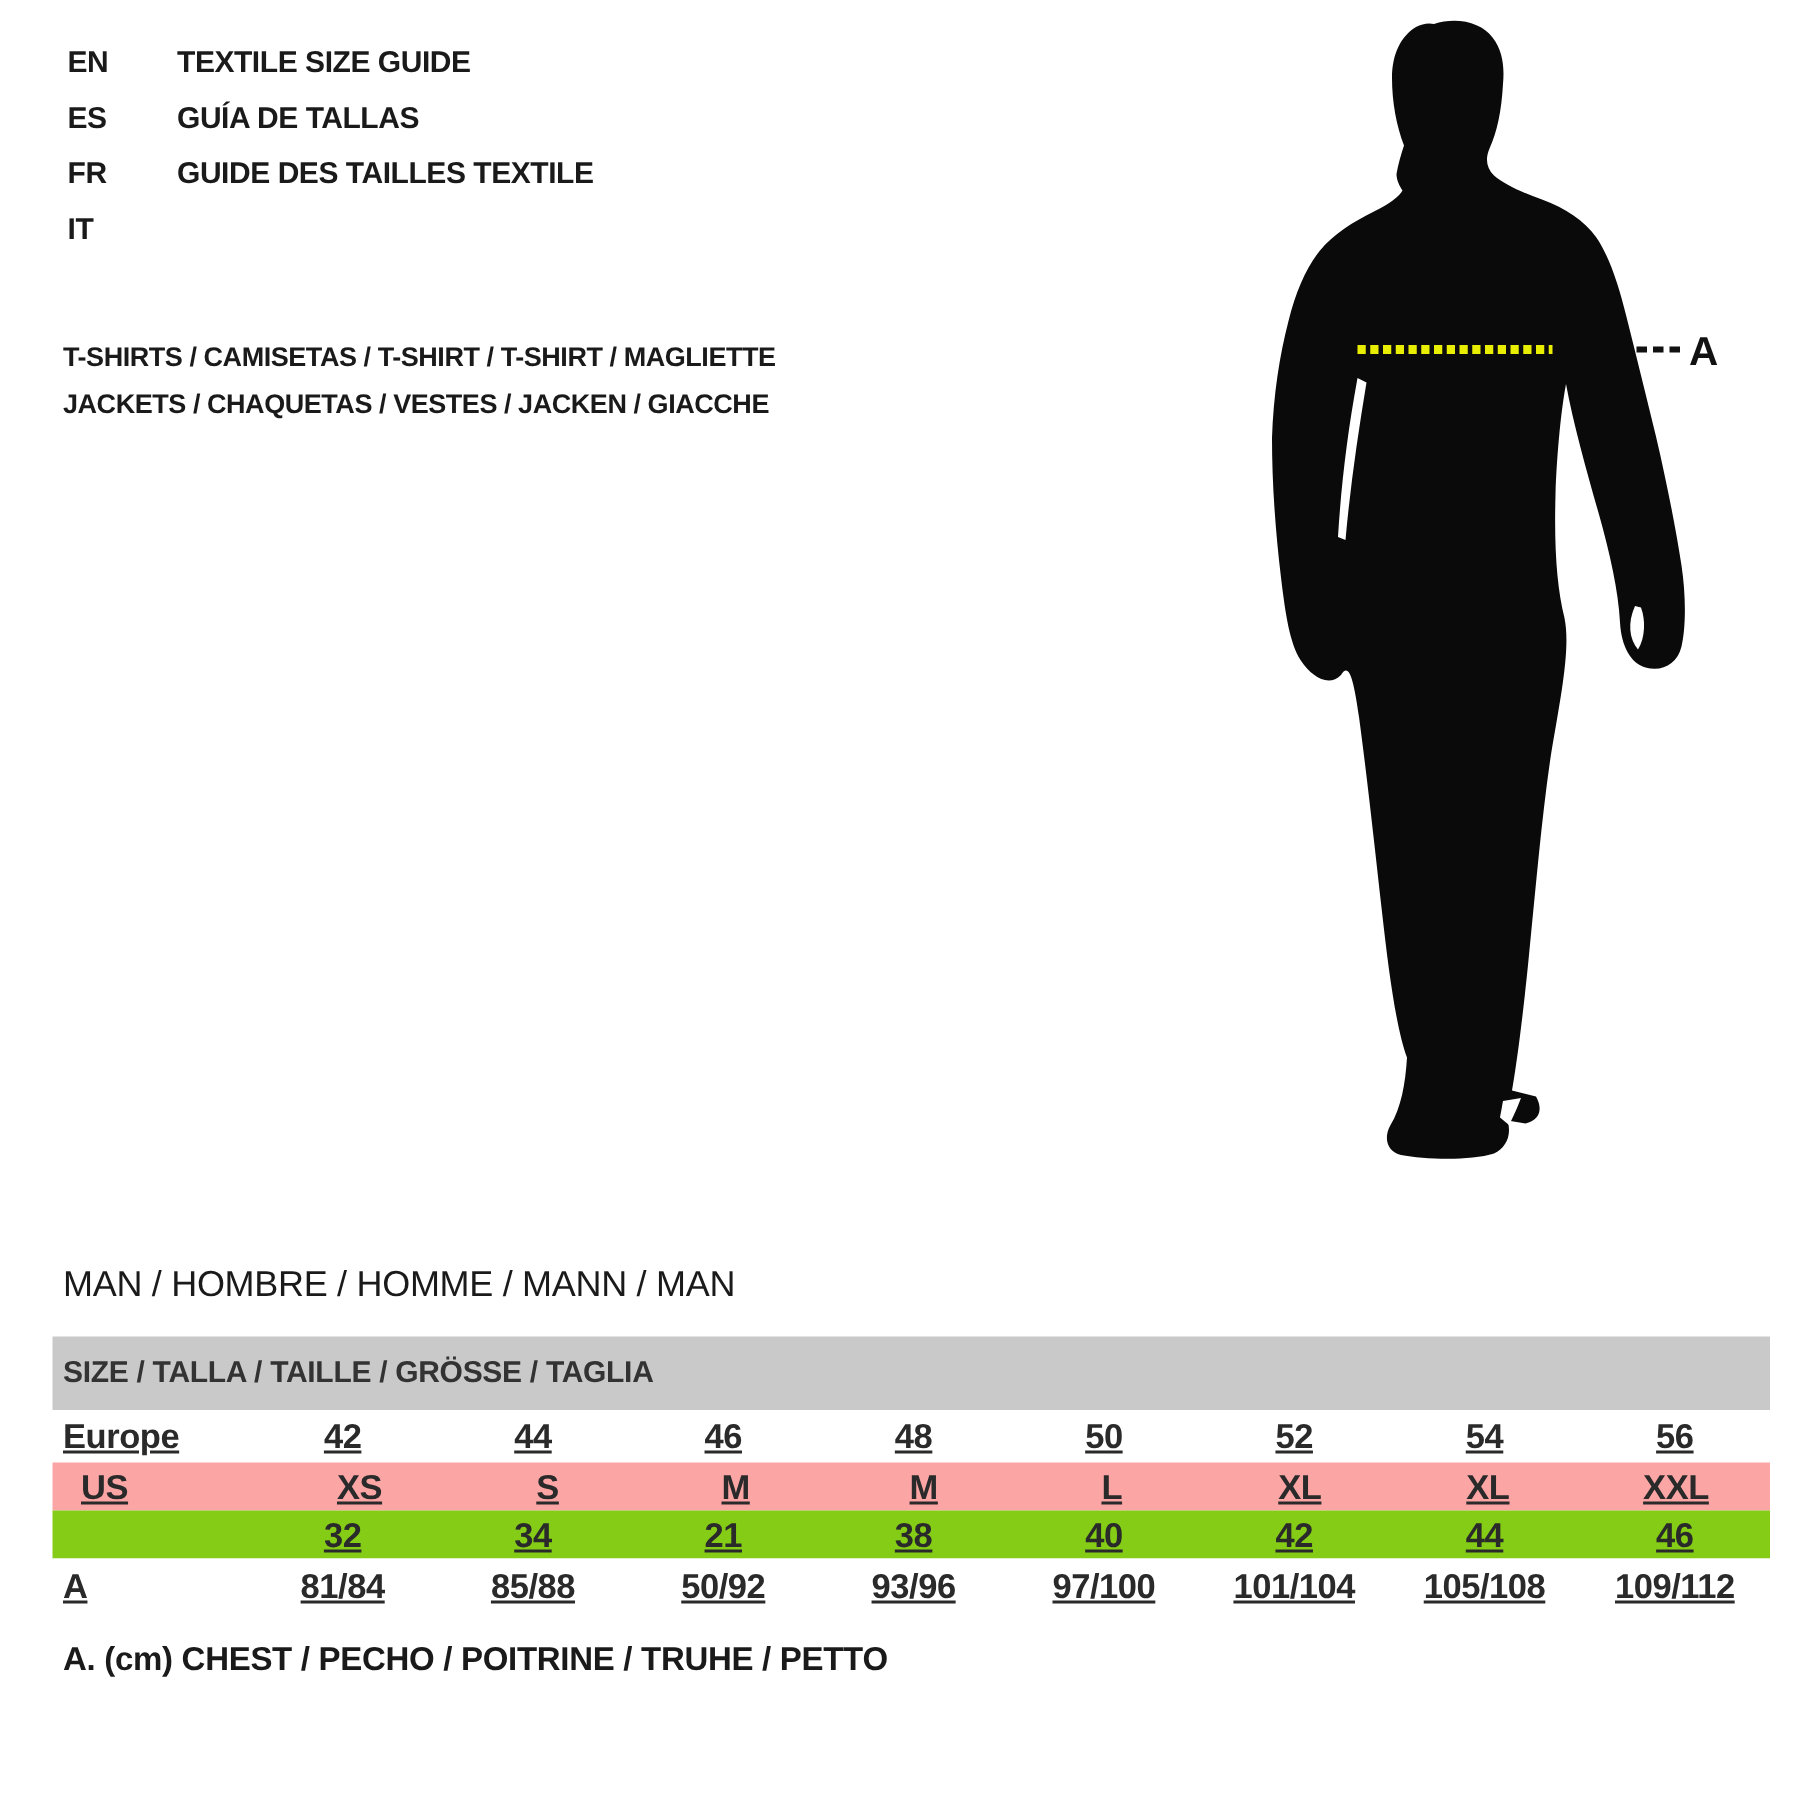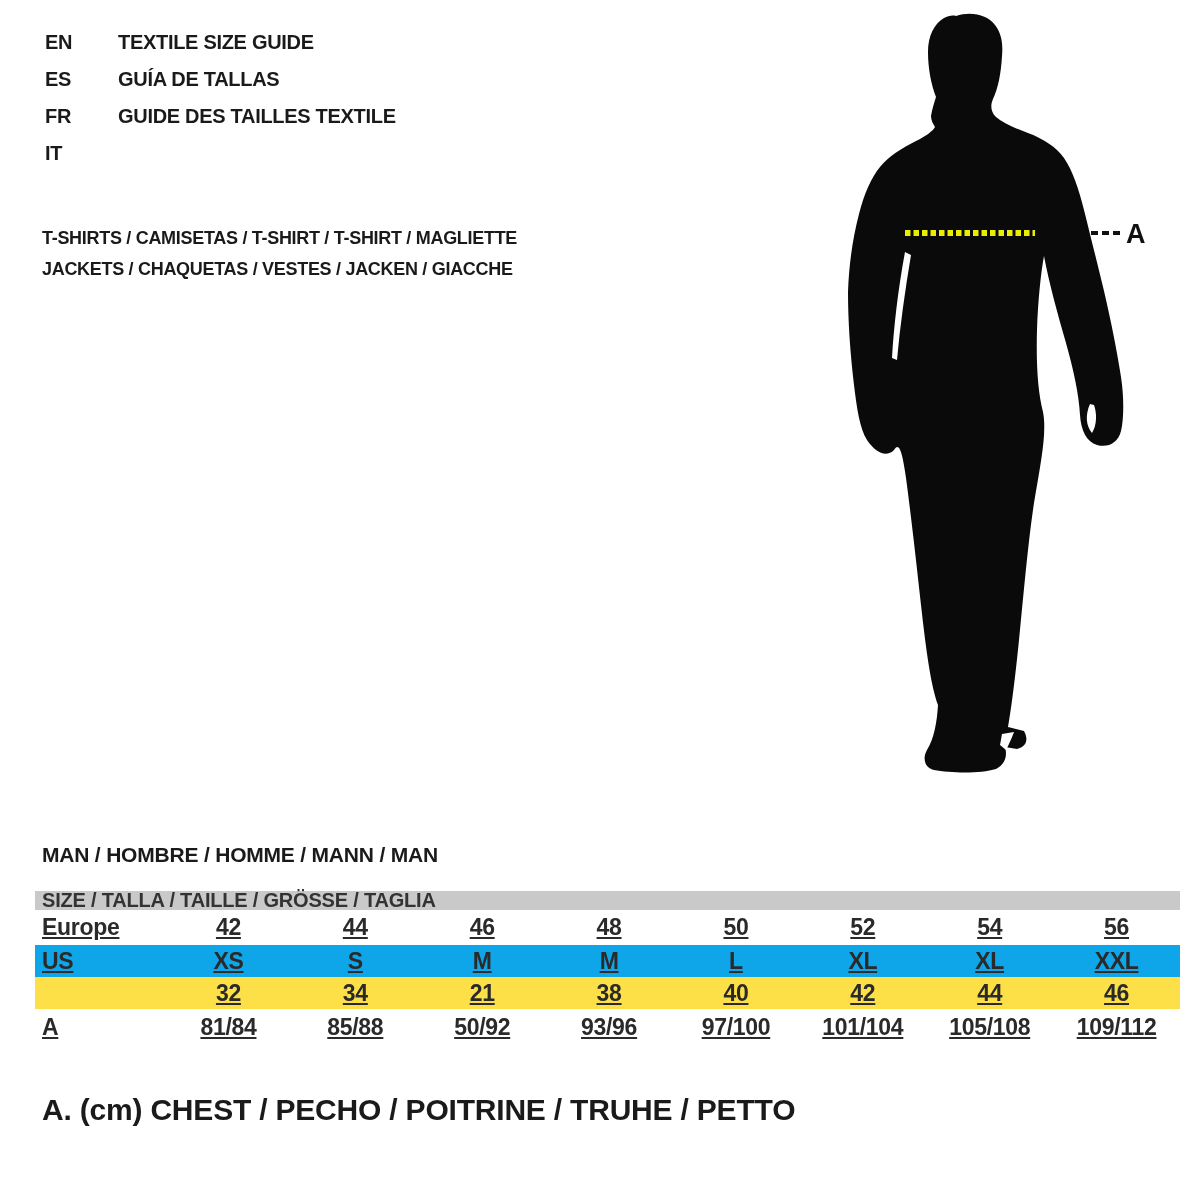--- a/index.html
+++ b/index.html
@@ -19,44 +19,44 @@
 
   
   #categories{left:42px;top:223px;}
   .cat-line{height:31px;line-height:31px;font-size:18px;font-weight:bold;
     letter-spacing:-0.3px;white-space:nowrap;font-stretch:condensed;}
 
   
   #figure-wrap{left:828px;top:0;width:340px;height:800px;}
 
   
-  #section-title{left:42px;top:843px;font-size:21px;font-weight:bold;
+  #section-title{left:42px;top:843px;font-size:24px;font-weight:normal;
     letter-spacing:-0.2px;font-stretch:condensed;}
 
   
   #size-table{left:35px;top:891px;width:1145px;}
   .tbl-header{
-    height:19px;background:#c9c9c9;display:flex;align-items:center;
+    height:49px;background:#c9c9c9;display:flex;align-items:center;
     padding-left:7px;font-size:20px;font-weight:bold;color:#333333;
     letter-spacing:-0.2px;font-stretch:condensed;box-sizing:border-box;
   }
   .tbl-row{
     display:grid;grid-template-columns:130px repeat(8,1fr);
     align-items:center;font-size:23px;font-weight:bold;color:#2a2a2a;
     letter-spacing:-0.3px;font-stretch:condensed;text-decoration:underline;
   }
   .tbl-row .rlabel{padding-left:7px;text-align:left;}
   .tbl-row .cell{text-align:center;}
   .row-europe{height:35px;background:#ffffff;}
-  .row-us{height:32px;background:#0ea5e9;}
-  .row-num{height:32px;background:#fde047;}
+  .row-us{height:32px;background:#fca5a5;padding-left:12px;}
+  .row-num{height:32px;background:#84cc16;}
   .row-a{height:36px;background:#ffffff;}
 
   
-  #footnote{left:42px;top:1093px;font-size:30px;font-weight:bold;
+  #footnote{left:42px;top:1093px;font-size:22px;font-weight:bold;
     letter-spacing:-0.2px;font-stretch:condensed;}
 </style>
 </head>
 <body>
 
 <div id="lang-list" class="abs">
   <div class="lang-row">
     <span class="lang-code">EN</span>
     <span class="lang-label">TEXTILE SIZE GUIDE</span>
   </div>

